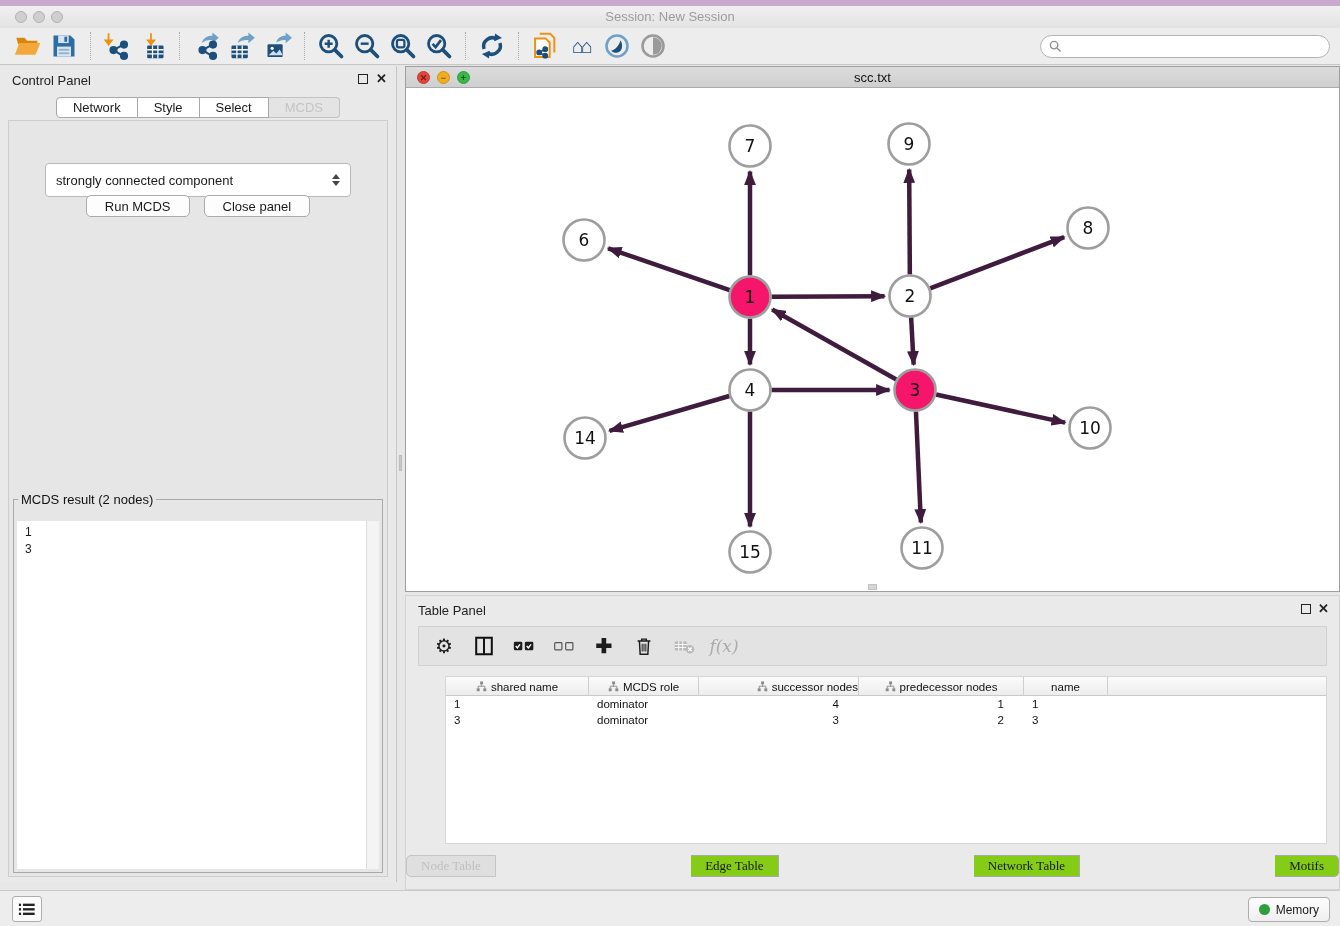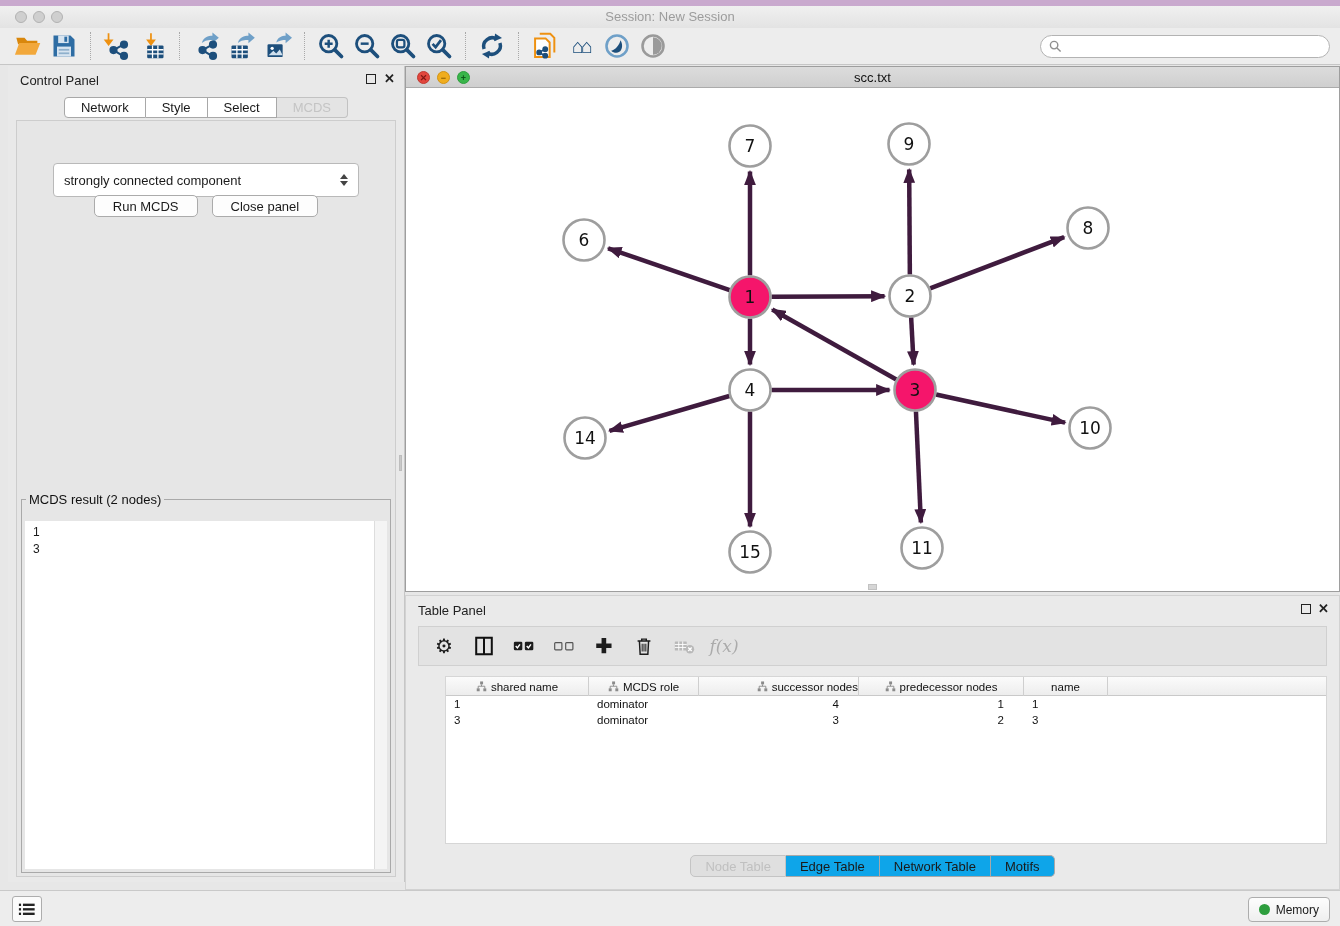--- a/index.html
+++ b/index.html
@@ -22,21 +22,21 @@
   .tbtn { width:36px; height:32px; display:flex; align-items:center; justify-content:center; }
   .tbtn svg { width:28px; height:28px; }
   .tbtn .txt-icon { font-size:20px; color:#1D4F7C; font-weight:bold; letter-spacing:-3px; }
   .tsep { width:0; height:28px; border-left:1px dotted #A9A9A9; margin:0 8px; }
   #search-box { margin-left:auto; width:290px; height:23px; background:#fff;
     border:1px solid #B3B3B3; border-radius:12px; display:flex; align-items:center;
     padding:0 8px; gap:5px; }
   #search-input { border:none; outline:none; flex:1; font-size:12px; background:transparent; }
 
   
-  #control-panel { position:absolute; left:8px; top:66px; width:397px; height:816px;
+  #control-panel { position:absolute; left:0; top:66px; width:397px; height:816px;
     background:#E9E9E9; border-right:1px solid #C6C6C6; }
   .panel-header { position:relative; height:28px; }
   .panel-title { position:absolute; left:12px; top:7px; font-size:13px; color:#222; }
   .float-icon { position:absolute; top:8px; width:10px; height:10px;
     border:1.6px solid #222; background:transparent; }
   .close-icon { position:absolute; top:5px; font-size:13px; font-weight:bold; color:#222; }
   #cp-float { right:28px; } #cp-close { right:9px; }
   #cp-tabs { position:absolute; left:0; right:0; top:31px; display:flex; justify-content:center; }
   .cp-tab { height:21px; padding:0 16px; display:flex; align-items:center;
     background:#fff; border:1px solid #A8A8A8; border-left:none; font-size:13px; }
@@ -95,23 +95,23 @@
   #tp-table { position:absolute; left:12px; right:12px; top:80px; bottom:45px; background:#fff;
     border:1px solid #D6D6D6; overflow:hidden;margin-left:27px; }
   #tp-head { display:flex; height:19px; background:linear-gradient(#FBFBFB,#EDEDED);
     border-bottom:1px solid #C9C9C9; }
   .th { display:flex; align-items:center; justify-content:center; gap:4px;
     font-size:11.5px; color:#111; border-right:1px solid #CFCFCF; height:19px; }
   .th svg { width:11px; height:11px; }
   .tr { display:flex; height:16px; align-items:center; font-size:11.5px; color:#111; }
   .td { padding:0 8px; overflow:hidden; white-space:nowrap; }
   .td.num { text-align:right; padding-right:20px; }
-  #tp-tabs { position:absolute; left:0; right:0; bottom:12px; display:flex; justify-content:center; }
+  #tp-tabs { position:absolute; left:0; right:0; bottom:12px; display:flex; justify-content:space-between;font-family:Liberation Serif, serif; }
   .tp-tab { height:22px; padding:0 14px; display:flex; align-items:center; font-size:13px;
-    background:#0ea5e9; border:1px solid #A8A8A8; border-left:none; }
+    background:#84cc16; border:1px solid #A8A8A8; border-left:none; }
   .tp-tab:first-child { border-left:1px solid #A8A8A8; border-radius:5px 0 0 5px; }
   .tp-tab:last-child { border-radius:0 5px 5px 0; }
   .tp-tab.disabled-active { background:#DFDFDF; color:#C0C0C0; border-color:#C4C4C4; }
 
   
   #status-bar { position:absolute; left:0; bottom:0; width:1340px; height:36px;
     background:#EDEDED; border-top:1px solid #C9C9C9; }
   #status-list-btn { position:absolute; left:12px; top:5px; width:30px; height:26px;
     background:#FBFBFB; border:1px solid #ADADAD; border-radius:3px;
     display:flex; align-items:center; justify-content:center; }

